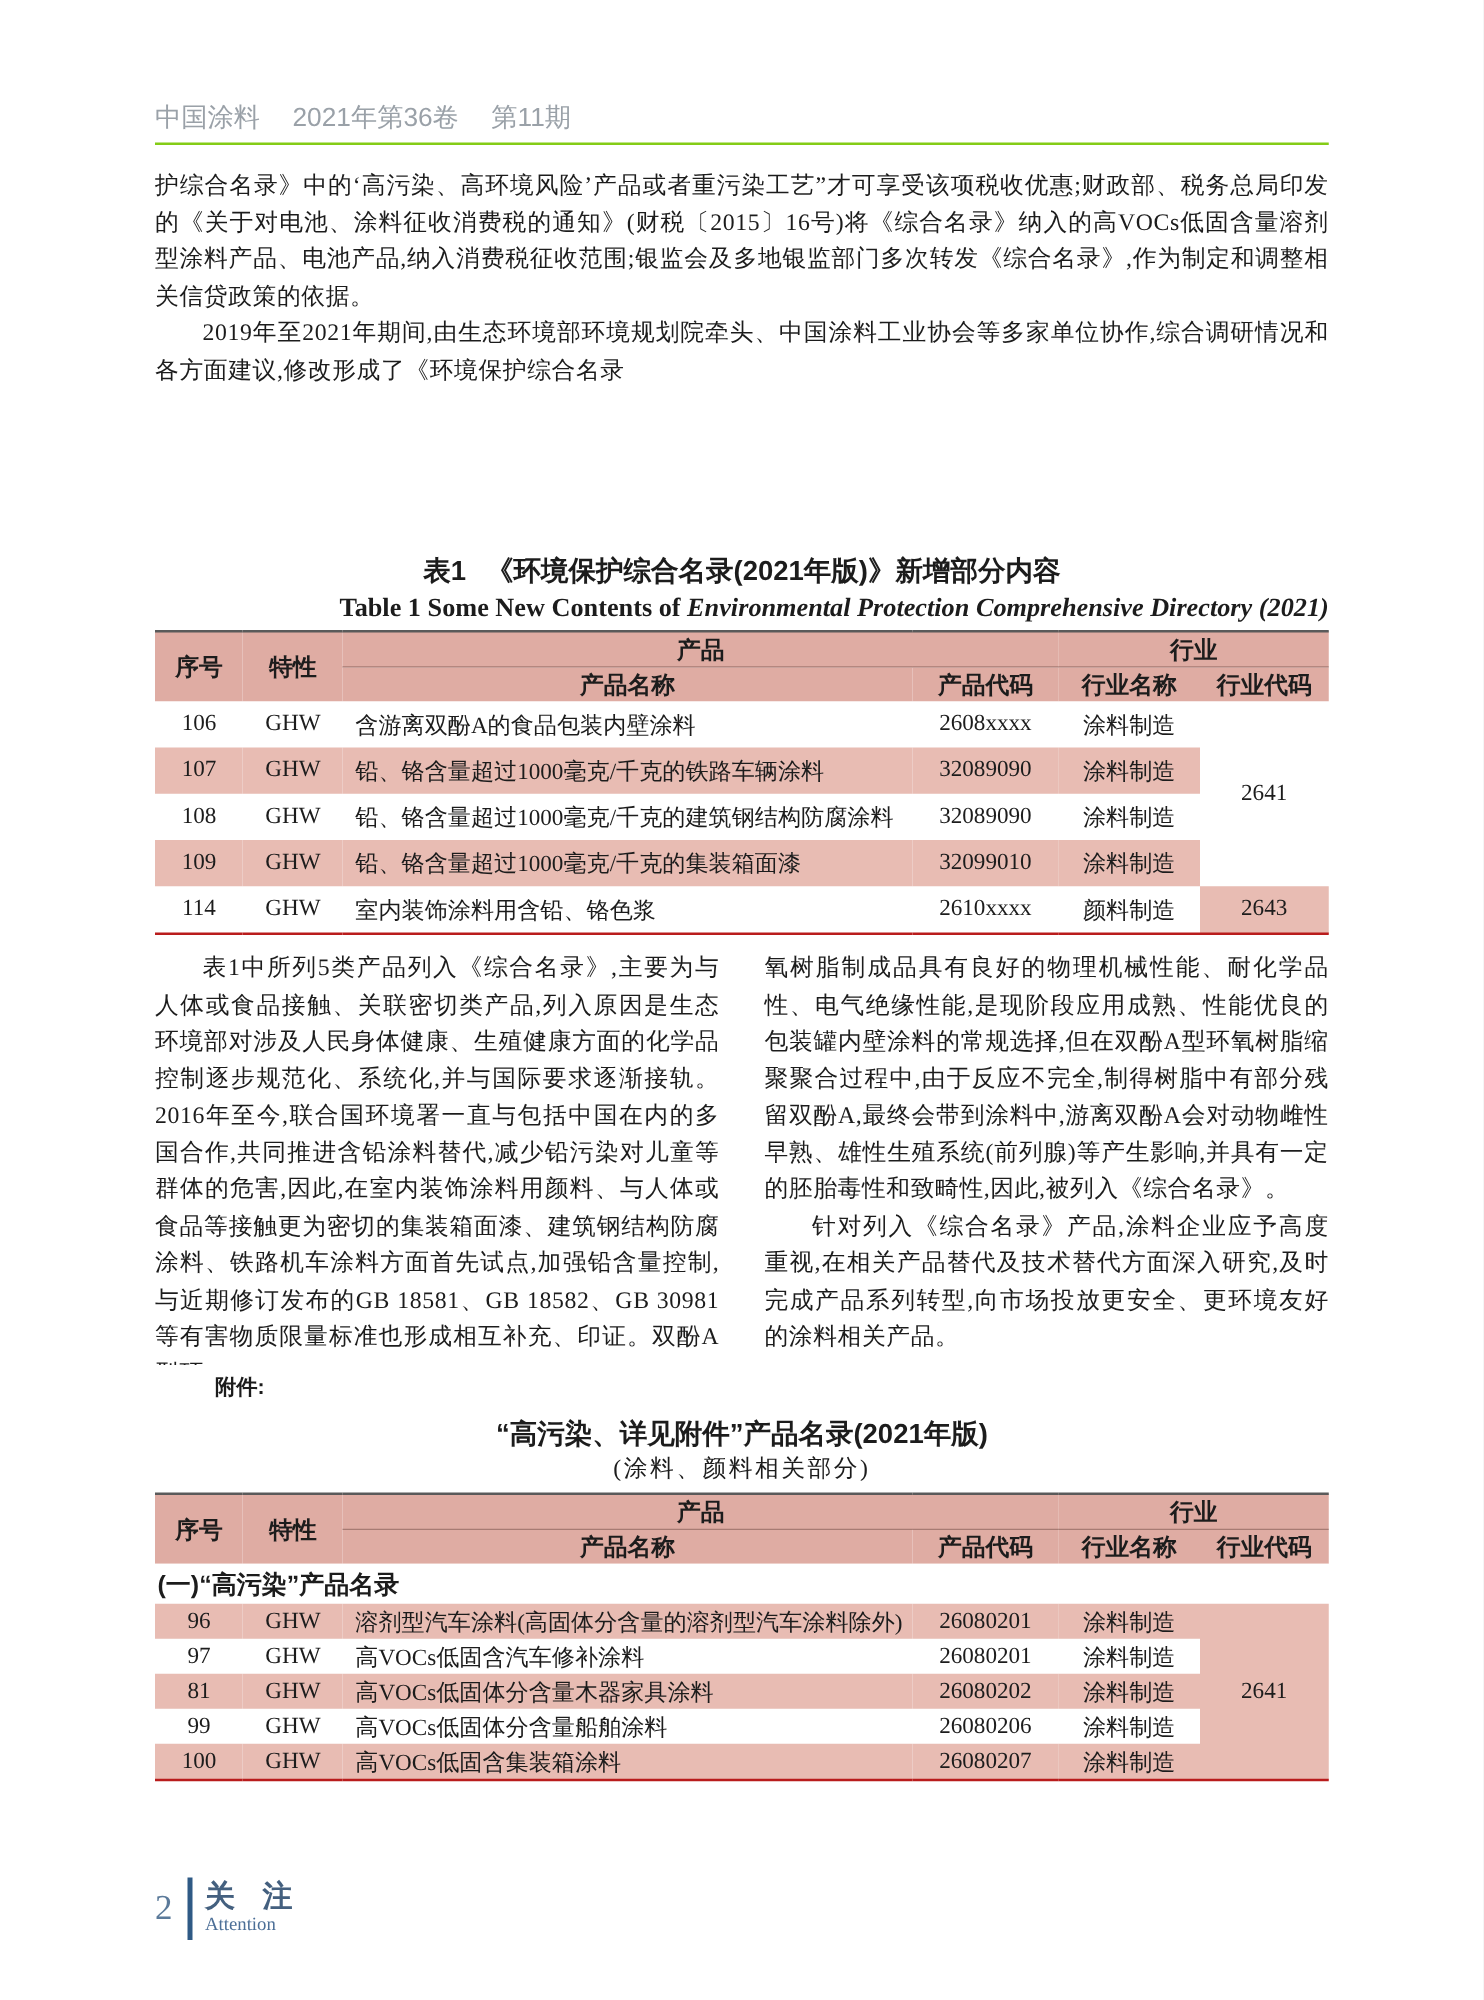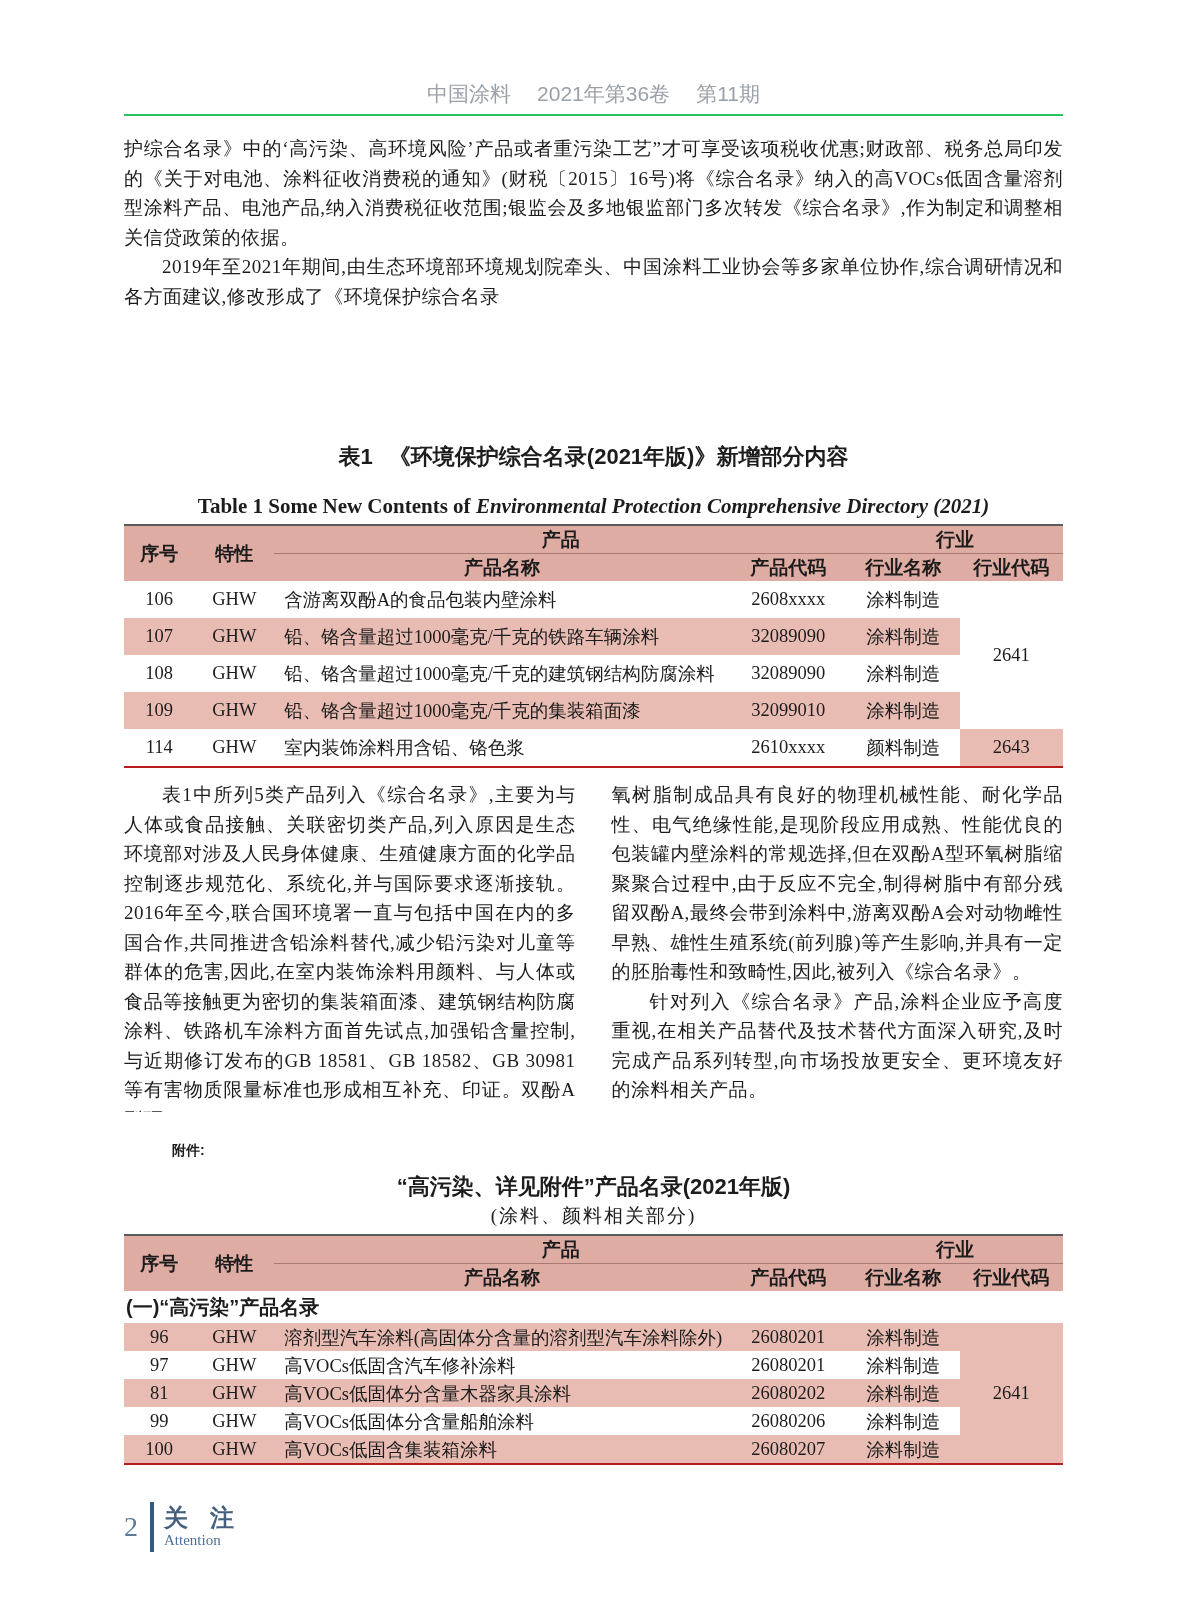--- a/index.html
+++ b/index.html
@@ -9,24 +9,24 @@
     margin:0 auto;
     background:#ffffff;
     overflow:hidden;
     font-family:"Liberation Serif","DejaVu Serif",serif;
     color:#1c1c1c;
   }
   .content{padding:0 124px;}
   
   .running-head{
     padding-top:80px;
-    display:flex;justify-content:center;align-items:flex-end;
+    display:flex;justify-content:flex-start;align-items:flex-end;
     font-family:"Liberation Sans","DejaVu Sans",sans-serif;
     font-size:21px;color:#9aa1a8;
-    border-bottom:2px solid #22c55e;
+    border-bottom:2px solid #84cc16;
     padding-bottom:6px;
   }
   .running-head .issue span{margin-left:26px;}
   
   .twocol{display:flex;gap:36px;overflow:hidden;}
   .col{flex:1 1 0;min-width:0;}
   .col p{
     margin:0;
     font-size:19px;line-height:29.5px;
     text-align:justify;
@@ -36,24 +36,23 @@
   .intro{margin-top:18px;height:296px;}
   .discussion{margin-top:12px;height:332px;}
   
   .cap-zh{
     margin-top:12px;text-align:center;
     font-family:"Liberation Sans","DejaVu Sans",sans-serif;
     font-weight:bold;font-size:22px;line-height:30px;
   }
   .cap-zh .cap-label{margin-right:16px;}
   .cap-en{
-    text-align:center;font-weight:bold;
+    text-align:right;font-weight:bold;
     font-size:21px;line-height:28px;
     font-family:"Liberation Serif","DejaVu Serif",serif;
-    margin-top:20px;
   }
   .cap-en .it{font-style:italic;}
   
   table.dir{
     width:100%;border-collapse:collapse;table-layout:fixed;
     margin-top:4px;
     border-top:2px solid #5a5a5a;border-bottom:2px solid #b91c1c;
     font-size:18.5px;
   }
   table.dir col.c-no{width:7.5%;}
@@ -78,23 +77,23 @@
   table.dir td.shaded{background:#e8bcb3;}
   table.t1 td{height:37px;}
   table.t2 td{height:28px;}
   table.dir td.section-cell{
     text-align:left;font-family:"Liberation Sans","DejaVu Sans",sans-serif;
     font-weight:bold;font-size:20px;height:32px;background:#ffffff;
     padding-left:2px;
   }
   
   .attach-label{
-    margin-top:24px;
-    font-family:"Liberation Sans","DejaVu Sans",sans-serif;
-    font-weight:bold;font-size:14px;line-height:28px;padding-left:48px;
+    margin-top:4px;
+    font-family:"Liberation Sans","DejaVu Sans",sans-serif;
+    font-weight:bold;font-size:17px;line-height:28px;padding-left:48px;
   }
   .attach-title{
     margin-top:8px;text-align:center;
     font-family:"Liberation Sans","DejaVu Sans",sans-serif;
     font-weight:bold;font-size:22px;line-height:30px;
   }
   .attach-subtitle{
     text-align:center;font-size:19px;line-height:28px;
     letter-spacing:2px;
   }

